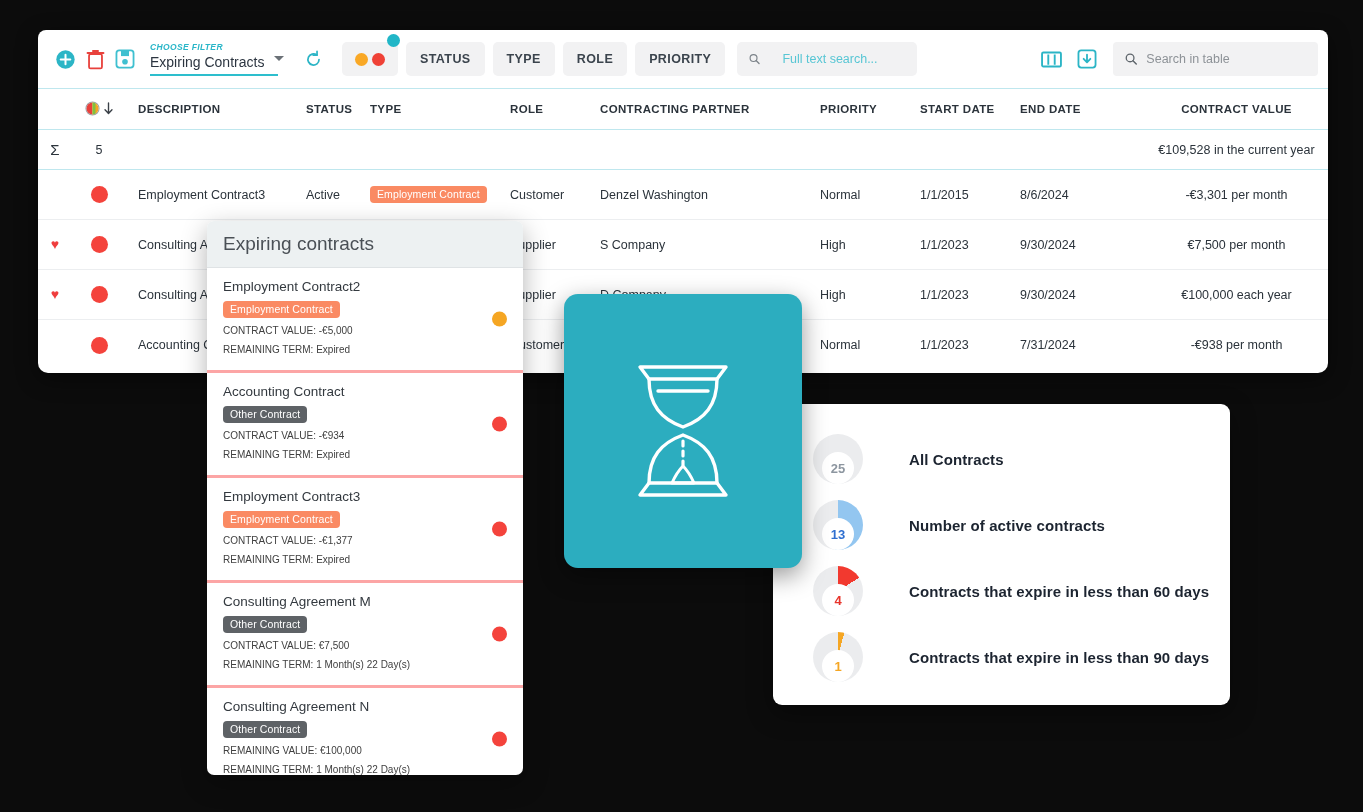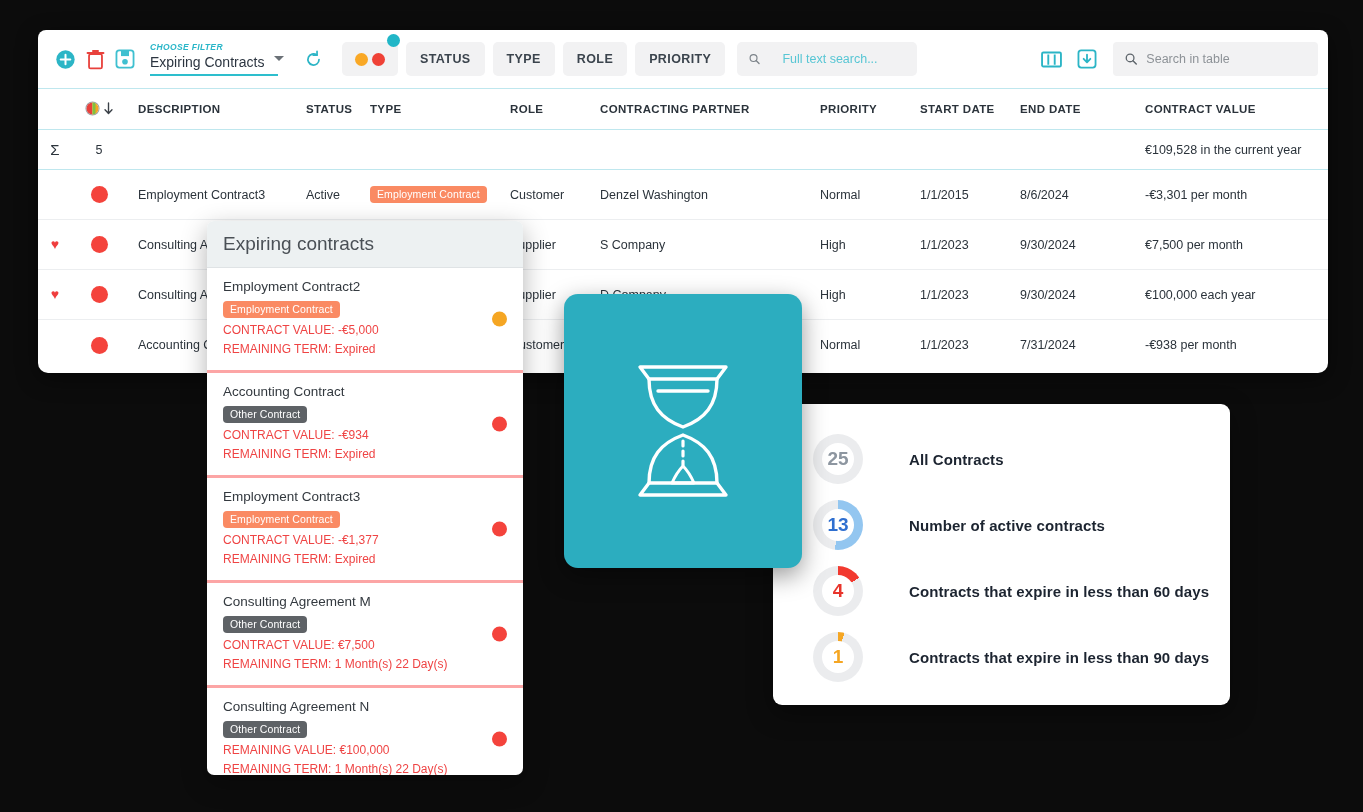--- a/index.html
+++ b/index.html
@@ -120,21 +120,21 @@
   .c-fav   { width: 34px; flex: 0 0 34px; text-align: center; }
   .c-stat  { width: 54px; flex: 0 0 54px; text-align: center; }
   .c-desc  { width: 180px; flex: 0 0 180px; padding-left: 12px; }
   .c-status{ width: 64px; flex: 0 0 64px; }
   .c-type  { width: 140px; flex: 0 0 140px; }
   .c-role  { width: 90px; flex: 0 0 90px; }
   .c-partner { width: 220px; flex: 0 0 220px; }
   .c-prio  { width: 100px; flex: 0 0 100px; }
   .c-start { width: 100px; flex: 0 0 100px; }
   .c-end   { width: 125px; flex: 0 0 125px; }
-  .c-value { flex: 1 1 auto; text-align: left; padding-right: 0; }
+  .c-value { flex: 1 1 auto; text-align: center; padding-right: 0; }
 
   .rag-dot { width: 17px; height: 17px; border-radius: 50%; background: #f4433c; display: inline-block; vertical-align: middle; }
   .heart { color: #ef3d3d; font-size: 14px; line-height: 1; }
 
   .type-pill {
     display: inline-block; padding: 2px 7px 3px; border-radius: 4px;
     font-size: 10.5px; color: #ffffff; font-weight: 400; letter-spacing: .1px;
   }
   .pill-employment { background: #fa8a63; }
   .pill-other { background: #5e6266; }
@@ -158,21 +158,21 @@
   }
   .popup-title { font-size: 19px; color: #4a5056; }
   .popup-item {
     position: relative;
     padding: 9px 44px 11px 16px;
     border-bottom: 3px solid #fca5a5;
   }
   .popup-item:last-child { border-bottom: none; }
   .pi-name { font-size: 13.5px; color: #33393f; line-height: 19px; }
   .pi-pill { margin: 3px 0 3px; }
-  .pi-line { font-size: 12px; color: #ef4444; line-height: 19px; }
+  .pi-line { font-size: 10px; color: #404040; line-height: 19px; }
   .pi-dot {
     position: absolute; right: 16px; top: 50%; transform: translateY(-50%);
     width: 15px; height: 15px; border-radius: 50%;
   }
   .dot-amber { background: #f5a623; }
   .dot-red   { background: #f4433c; }
 
   
   #hourglass-card {
     position: absolute;
@@ -192,24 +192,24 @@
     width: 457px; height: 301px;
     background: #ffffff;
     border-radius: 9px;
     box-shadow: 0 8px 26px rgba(0,0,0,.40);
     padding: 22px 0 0 40px;
     z-index: 25;
   }
   .stat-row { display: flex; align-items: center; height: 66px; }
   .donut { width: 50px; height: 50px; border-radius: 50%; position: relative; flex: 0 0 50px; }
   .donut .hole {
-    position: absolute; left: 9px; top: 9px; width: 32px; height: 32px;
+    position: absolute; left: 9px; top: 18px; width: 32px; height: 32px;
     border-radius: 50%; background: #fff;
     display: flex; align-items: center; justify-content: center;
-    font-size: 19px; font-weight: 700;
+    font-size: 13px; font-weight: 700;
   }
   .stat-label {
     margin-left: 46px; font-size: 15px; font-weight: 700; color: #1c2430;
     letter-spacing: .1px;
   }
 </style>
 </head>
 <body>
 
 <div id="table-panel">

